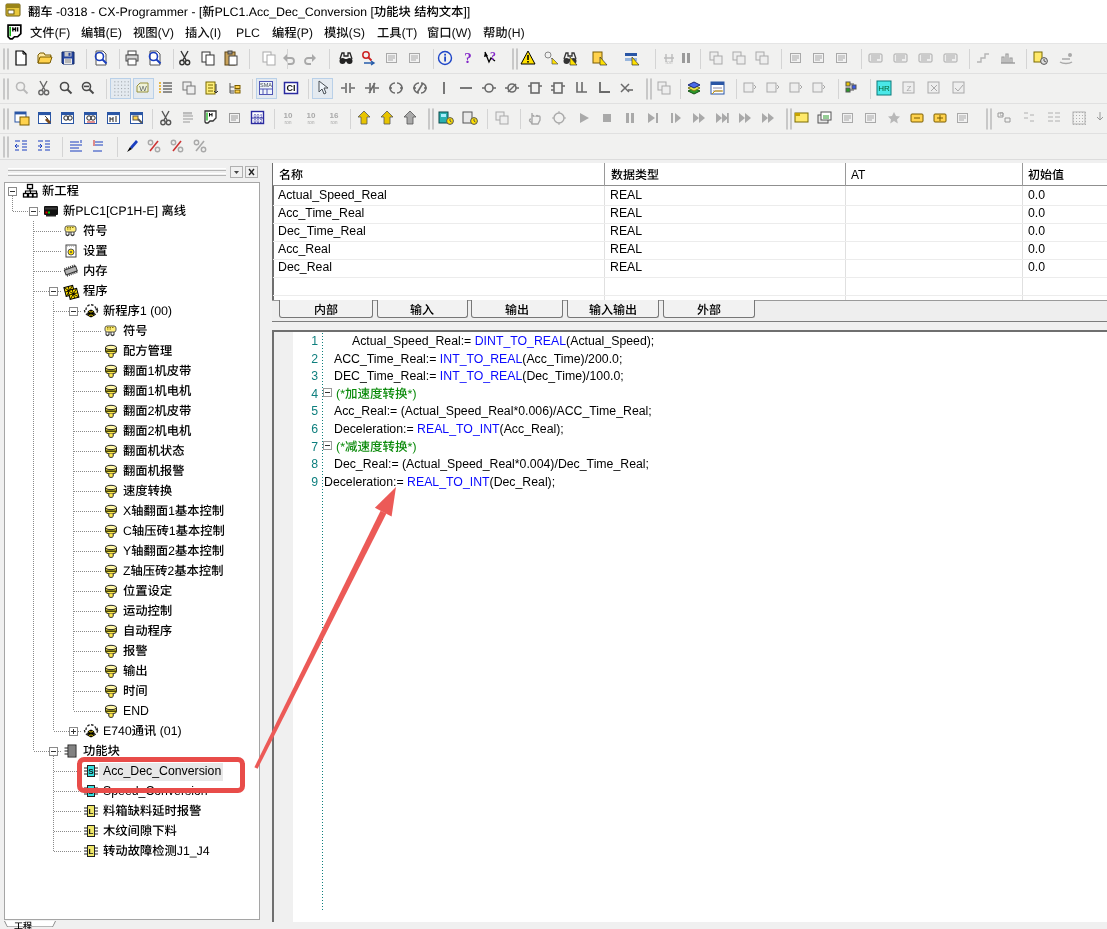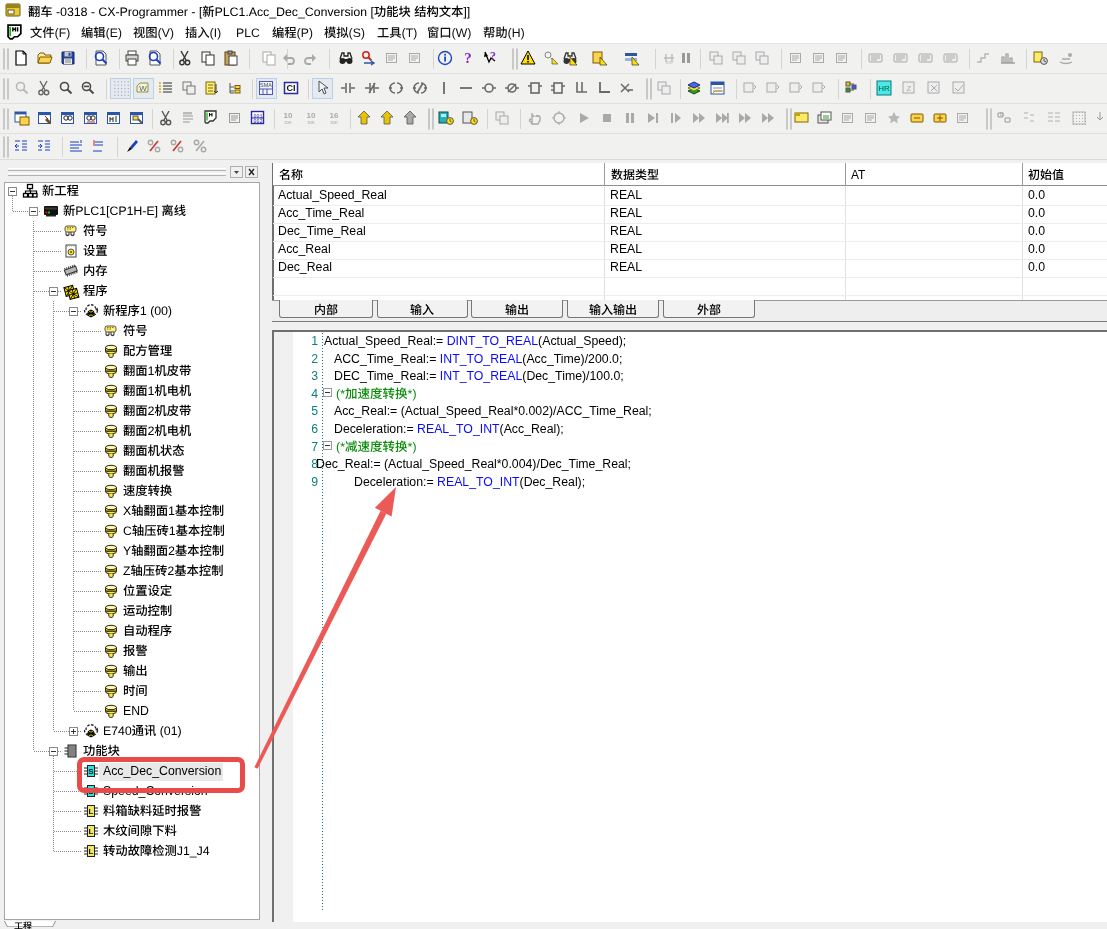--- a/index.html
+++ b/index.html
@@ -1526,61 +1526,61 @@
     <div style="position:absolute;left:663px;top:300px;width:92px;height:18px;background:#f2f2f2;border-left:1px solid #777;border-bottom:1px solid #777;border-right:1px solid #777;border-radius:0 0 3px 3px"></div>
     <svg style="position:absolute;left:697px;top:301px;" width="26" height="18" viewBox="0 -13 26 18" fill="#000">
       <use href="#n5916" transform="translate(0.0,0) scale(0.01200,-0.01200)"></use>
       <use href="#n90e8" transform="translate(12.0,0) scale(0.01200,-0.01200)"></use>
     </svg>
     <div style="position:absolute;left:272px;top:322px;width:835px;height:8px;background:#f0f0f0"></div>
     <div style="position:absolute;left:272px;top:330px;width:835px;height:592px;background:#fff;border-top:2px solid #6f6f6f;border-left:2px solid #6f6f6f"></div>
     <div style="position:absolute;left:274px;top:332px;width:19px;height:590px;background:#f0f0f0"></div>
     <div style="position:absolute;left:322px;top:333px;width:1px;height:578px;background:repeating-linear-gradient(to bottom,#0e7f7e 0 1px,transparent 1px 3px)"></div>
     <div style="position:absolute;left:311.159326171875px;top:335.0px;font:12.3px/12.3px 'Liberation Sans',sans-serif;color:#0e7f7e;white-space:pre;">1</div>
-    <div style="position:absolute;left:324px;top:335.0px;font:12.3px/12.3px 'Liberation Sans',sans-serif;color:#000;white-space:pre"><span>Actual_Speed_Real:= </span><span style="color:#0a0aff">DINT_TO_REAL</span><span>(Actual_Speed);</span></div>
+    <div style="position:absolute;left:352px;top:335.0px;font:12.3px/12.3px 'Liberation Sans',sans-serif;color:#000;white-space:pre"><span>Actual_Speed_Real:= </span><span style="color:#0a0aff">DINT_TO_REAL</span><span>(Actual_Speed);</span></div>
     <div style="position:absolute;left:311.159326171875px;top:352.6px;font:12.3px/12.3px 'Liberation Sans',sans-serif;color:#0e7f7e;white-space:pre;">2</div>
     <div style="position:absolute;left:334px;top:352.6px;font:12.3px/12.3px 'Liberation Sans',sans-serif;color:#000;white-space:pre"><span>ACC_Time_Real:= </span><span style="color:#0a0aff">INT_TO_REAL</span><span>(Acc_Time)/200.0;</span></div>
     <div style="position:absolute;left:311.159326171875px;top:370.2px;font:12.3px/12.3px 'Liberation Sans',sans-serif;color:#0e7f7e;white-space:pre;">3</div>
     <div style="position:absolute;left:334px;top:370.2px;font:12.3px/12.3px 'Liberation Sans',sans-serif;color:#000;white-space:pre"><span>DEC_Time_Real:= </span><span style="color:#0a0aff">INT_TO_REAL</span><span>(Dec_Time)/100.0;</span></div>
     <div style="position:absolute;left:311.159326171875px;top:387.8px;font:12.3px/12.3px 'Liberation Sans',sans-serif;color:#0e7f7e;white-space:pre;">4</div>
     <div style="position:absolute;left:323px;top:388px;width:9px;height:9px;background:#fff;border:1px solid #9a9a9a"></div>
     <div style="position:absolute;left:325px;top:392px;width:5px;height:1px;background:#333"></div>
     <svg style="position:absolute;left:336px;top:383.8px;" width="83" height="18" viewBox="0 -14 83 18" fill="#0a8a0a">
       <use href="#l28" transform="translate(0.0,0) scale(0.00610,-0.00610)"></use>
       <use href="#l2a" transform="translate(4.2,0) scale(0.00610,-0.00610)"></use>
       <use href="#n52a0" transform="translate(9.0,0) scale(0.01250,-0.01250)"></use>
       <use href="#n901f" transform="translate(21.5,0) scale(0.01250,-0.01250)"></use>
       <use href="#n5ea6" transform="translate(34.0,0) scale(0.01250,-0.01250)"></use>
       <use href="#n8f6c" transform="translate(46.5,0) scale(0.01250,-0.01250)"></use>
       <use href="#n6362" transform="translate(59.0,0) scale(0.01250,-0.01250)"></use>
       <use href="#l2a" transform="translate(71.5,0) scale(0.00610,-0.00610)"></use>
       <use href="#l29" transform="translate(76.4,0) scale(0.00610,-0.00610)"></use>
     </svg>
     <div style="position:absolute;left:311.159326171875px;top:405.4px;font:12.3px/12.3px 'Liberation Sans',sans-serif;color:#0e7f7e;white-space:pre;">5</div>
-    <div style="position:absolute;left:334px;top:405.4px;font:12.3px/12.3px 'Liberation Sans',sans-serif;color:#000;white-space:pre"><span>Acc_Real:= (Actual_Speed_Real*0.002)/ACC_Time_Real;</span></div>
+    <div style="position:absolute;left:334px;top:405.4px;font:12.3px/12.3px 'Liberation Sans',sans-serif;color:#000;white-space:pre"><span>Acc_Real:= (Actual_Speed_Real*0.006)/ACC_Time_Real;</span></div>
     <div style="position:absolute;left:311.159326171875px;top:423.0px;font:12.3px/12.3px 'Liberation Sans',sans-serif;color:#0e7f7e;white-space:pre;">6</div>
     <div style="position:absolute;left:334px;top:423.0px;font:12.3px/12.3px 'Liberation Sans',sans-serif;color:#000;white-space:pre"><span>Deceleration:= </span><span style="color:#0a0aff">REAL_TO_INT</span><span>(Acc_Real);</span></div>
     <div style="position:absolute;left:311.159326171875px;top:440.6px;font:12.3px/12.3px 'Liberation Sans',sans-serif;color:#0e7f7e;white-space:pre;">7</div>
     <div style="position:absolute;left:323px;top:441px;width:9px;height:9px;background:#fff;border:1px solid #9a9a9a"></div>
     <div style="position:absolute;left:325px;top:445px;width:5px;height:1px;background:#333"></div>
     <svg style="position:absolute;left:336px;top:436.6px;" width="83" height="18" viewBox="0 -14 83 18" fill="#0a8a0a">
       <use href="#l28" transform="translate(0.0,0) scale(0.00610,-0.00610)"></use>
       <use href="#l2a" transform="translate(4.2,0) scale(0.00610,-0.00610)"></use>
       <use href="#n51cf" transform="translate(9.0,0) scale(0.01250,-0.01250)"></use>
       <use href="#n901f" transform="translate(21.5,0) scale(0.01250,-0.01250)"></use>
       <use href="#n5ea6" transform="translate(34.0,0) scale(0.01250,-0.01250)"></use>
       <use href="#n8f6c" transform="translate(46.5,0) scale(0.01250,-0.01250)"></use>
       <use href="#n6362" transform="translate(59.0,0) scale(0.01250,-0.01250)"></use>
       <use href="#l2a" transform="translate(71.5,0) scale(0.00610,-0.00610)"></use>
       <use href="#l29" transform="translate(76.4,0) scale(0.00610,-0.00610)"></use>
     </svg>
     <div style="position:absolute;left:311.159326171875px;top:458.20000000000005px;font:12.3px/12.3px 'Liberation Sans',sans-serif;color:#0e7f7e;white-space:pre;">8</div>
-    <div style="position:absolute;left:316px;top:458.20000000000005px;font:12.3px/12.3px 'Liberation Sans',sans-serif;color:#000;white-space:pre"><span>Dec_Real:= (Actual_Speed_Real*0.004)/Dec_Time_Real;</span></div>
+    <div style="position:absolute;left:334px;top:458.20000000000005px;font:12.3px/12.3px 'Liberation Sans',sans-serif;color:#000;white-space:pre"><span>Dec_Real:= (Actual_Speed_Real*0.004)/Dec_Time_Real;</span></div>
     <div style="position:absolute;left:311.159326171875px;top:475.8px;font:12.3px/12.3px 'Liberation Sans',sans-serif;color:#0e7f7e;white-space:pre;">9</div>
-    <div style="position:absolute;left:354px;top:475.8px;font:12.3px/12.3px 'Liberation Sans',sans-serif;color:#000;white-space:pre"><span>Deceleration:= </span><span style="color:#0a0aff">REAL_TO_INT</span><span>(Dec_Real);</span></div>
+    <div style="position:absolute;left:324px;top:475.8px;font:12.3px/12.3px 'Liberation Sans',sans-serif;color:#000;white-space:pre"><span>Deceleration:= </span><span style="color:#0a0aff">REAL_TO_INT</span><span>(Dec_Real);</span></div>
     <div style="position:absolute;left:0px;top:922px;width:1107px;height:7px;background:#f0f0f0"></div>
     <div style="position:absolute;left:4px;top:921px;width:52px;height:8px;background:#fff;border:1px solid #888;border-top:none;transform:perspective(30px) rotateX(-30deg);transform-origin:top"></div>
     <svg style="position:absolute;left:14px;top:919px;" width="20" height="13" viewBox="0 -10 20 13" fill="#000">
       <use href="#n5de5" transform="translate(0.0,0) scale(0.00900,-0.00900)"></use>
       <use href="#n7a0b" transform="translate(9.0,0) scale(0.00900,-0.00900)"></use>
     </svg>
     <div style="position:absolute;left:99px;top:763px;width:124px;height:18px;background:#e8e8e8"></div>
     <div style="position:absolute;left:103px;top:765px;font:12.3px/12.3px 'Liberation Sans',sans-serif;color:#000;white-space:pre;">Acc_Dec_Conversion</div>
     <div style="position:absolute;left:77px;top:757px;width:168px;height:36px;border:5px solid #e84c49;border-radius:7px;box-sizing:border-box"></div>
     <svg style="position:absolute;left:240px;top:480px" width="170" height="300" viewBox="0 0 170 300">

